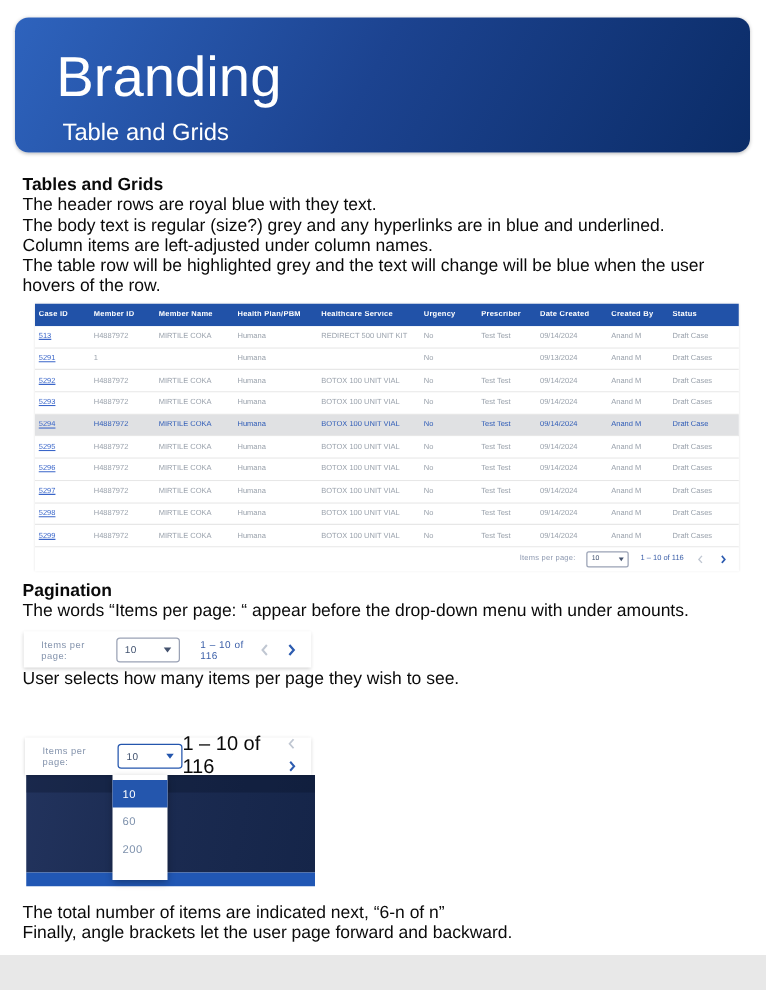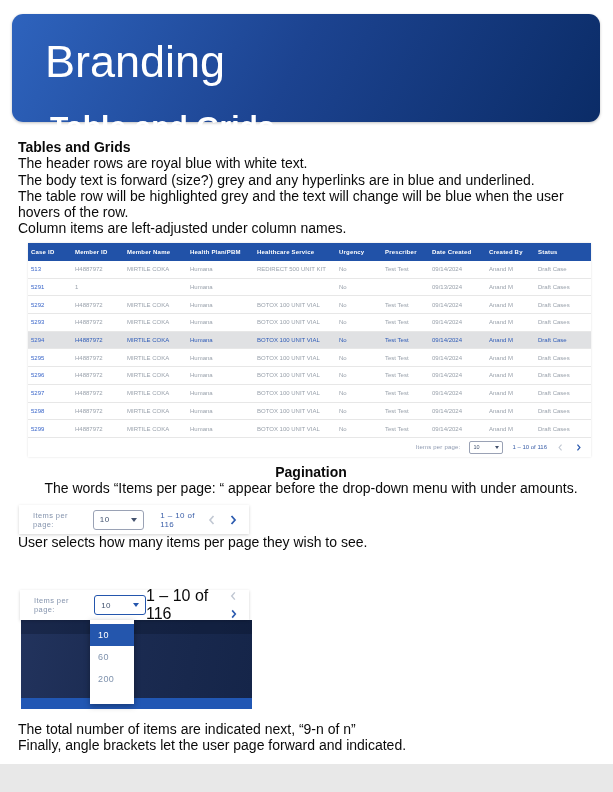--- a/index.html
+++ b/index.html
@@ -4,27 +4,27 @@
 <style>
   html,body{margin:0;padding:0;background:#e8e8e8;}
   .page{position:relative;width:613px;height:764px;background:#ffffff;overflow:hidden;
         font-family:"Liberation Sans",sans-serif;color:#0a0a0a;}
 
   
   .banner{position:absolute;left:12px;top:14px;width:588px;height:108px;border-radius:11px;
           background:linear-gradient(118deg,#2e63bd 0%,#1c4390 48%,#0b2c67 100%);
           box-shadow:0 1px 3px rgba(0,0,0,.25);}
   .banner-title{position:absolute;left:33px;top:24px;font-size:45px;line-height:1.05;color:#fff;font-weight:400;}
-  .banner-sub{position:absolute;left:38px;top:96px;font-size:30px;color:#fff;font-weight:700;}
+  .banner-sub{position:absolute;left:38px;top:82px;font-size:19px;color:#fff;font-weight:400;}
 
   
   .copy{font-size:14px;line-height:16.3px;}
   .copy .hd{font-weight:700;}
   .sec-tables{position:absolute;left:18px;top:139px;width:586px;}
-  .sec-pagination{position:absolute;left:18px;top:464px;width:586px;text-align:center;}
+  .sec-pagination{position:absolute;left:18px;top:464px;width:586px;}
   .sec-note{position:absolute;left:18px;top:534px;width:586px;}
   .sec-outro{position:absolute;left:18px;top:721px;width:586px;}
 
   
   .table{position:absolute;left:28px;top:243px;width:563px;background:#fff;
          box-shadow:0 0 2px rgba(0,0,0,.12);}
   .t-head,.t-row{display:grid;grid-template-columns:44px 52px 63px 67px 82px 46px 47px 57px 49px 56px;}
   .t-head{background:#2152a8;height:18px;align-items:center;}
   .t-head .th{color:#fff;font-size:6px;font-weight:600;letter-spacing:.2px;padding-left:3px;
               white-space:nowrap;overflow:hidden;}
@@ -82,24 +82,24 @@
 
 <div class="page">
 
   <div class="banner">
     <div class="banner-title">Branding</div>
     <div class="banner-sub">Table and Grids</div>
   </div>
 
   <div class="sec-tables copy">
     <div class="hd">Tables and Grids</div>
-    <div>The header rows are royal blue with white text.</div>
-    <div>The body text is forward (size?) grey and any hyperlinks are in blue and underlined.</div>
+    <div>The header rows are royal blue with they text.</div>
+    <div>The body text is regular (size?) grey and any hyperlinks are in blue and underlined.</div>
+    <div>Column items are left-adjusted under column names.</div>
     <div>The table row will be highlighted grey and the text will change will be blue when the user hovers of the row.</div>
-    <div>Column items are left-adjusted under column names.</div>
   </div>
 
   <div class="table">
     <div class="t-head">
         <div class="th">Case ID</div>
         <div class="th">Member ID</div>
         <div class="th">Member Name</div>
         <div class="th">Health Plan/PBM</div>
         <div class="th">Healthcare Service</div>
         <div class="th">Urgency</div>
@@ -302,17 +302,17 @@
   </div>
   <div class="navy"></div>
   <div class="bluebar"></div>
   <div class="dropdown-panel">
       <div class="opt sel">10</div>
       <div class="opt">60</div>
       <div class="opt">200</div>
     </div>
 
   <div class="sec-outro copy">
-    <div>The total number of items are indicated next, “9-n of n”</div>
-    <div>Finally, angle brackets let the user page forward and indicated.</div>
+    <div>The total number of items are indicated next, “6-n of n”</div>
+    <div>Finally, angle brackets let the user page forward and backward.</div>
   </div>
 
 </div>
 
 </body></html>

